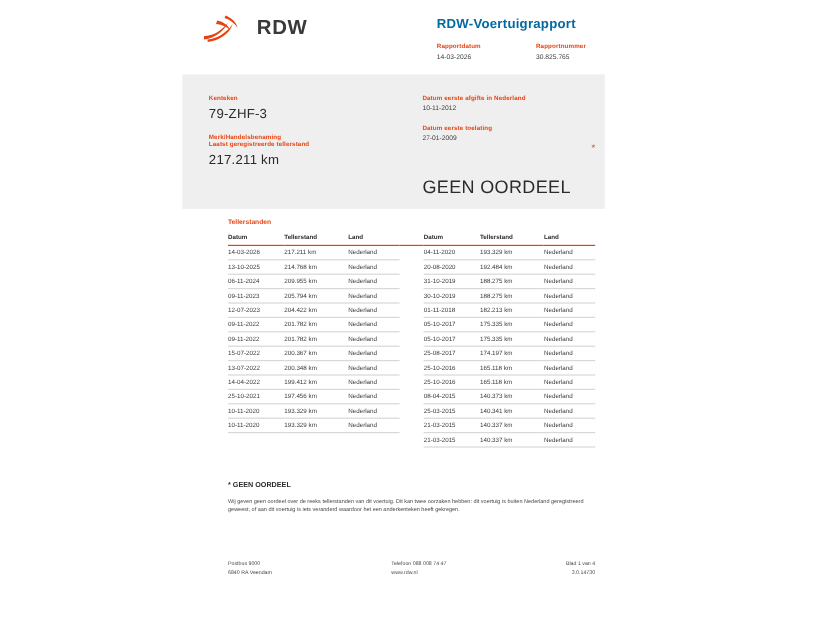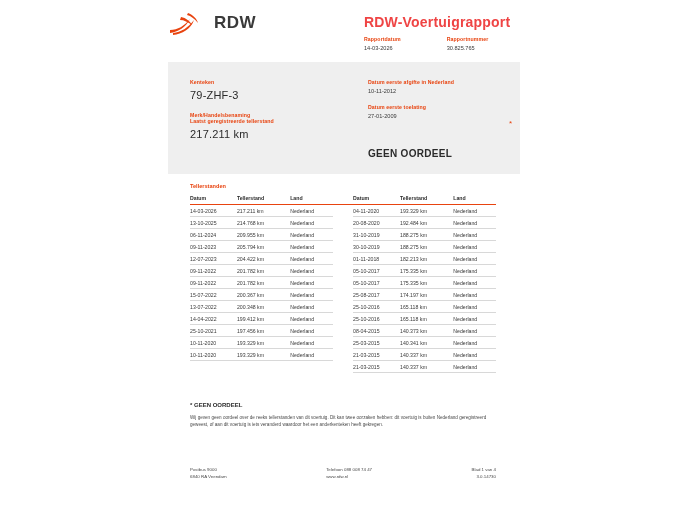--- a/index.html
+++ b/index.html
@@ -47,23 +47,23 @@
     font-size: 17px;
     font-weight: bold;
     letter-spacing: 0.5px;
     color: #3a3a3a;
   }
 
   .doc-title {
     position: absolute;
     left: 364px;
     top: 14px;
-    font-size: 14px;
-    font-weight: bold;
-    color: #ef4444;
+    font-size: 11px;
+    font-weight: bold;
+    color: #0369a1;
     letter-spacing: 0.2px;
   }
 
   .meta-row {
     position: absolute;
     left: 364px;
     top: 36px;
     display: flex;
     gap: 46px;
   }
@@ -76,21 +76,21 @@
     margin-bottom: 2.5px;
   }
   .meta-value {
     font-size: 5.6px;
     color: #3a3a3a;
   }
 
   
   .panel {
     position: absolute;
-    left: 168px;
+    left: 152px;
     top: 62px;
     width: 352px;
     height: 112px;
     background: #efefef;
   }
   .panel-left { position: absolute; left: 22px; top: 17px; width: 170px; }
   .panel-right { position: absolute; left: 200px; top: 17px; width: 150px; }
 
   .fld-label {
     font-size: 5.2px;
@@ -103,22 +103,22 @@
     color: #2b2b2b;
     margin: 4px 0 11px 0;
     letter-spacing: 0.2px;
   }
   .fld-value-small {
     font-size: 5.6px;
     color: #3a3a3a;
     margin: 3px 0 10px 0;
   }
   .verdict {
-    font-size: 10px;
-    font-weight: bold;
+    font-size: 15px;
+    font-weight: normal;
     color: #2b2b2b;
     margin-top: 29px;
     letter-spacing: 0.3px;
   }
   .asterisk {
     position: absolute;
     right: 8px;
     top: 57px;
     color: #e8430f;
     font-size: 8px;

